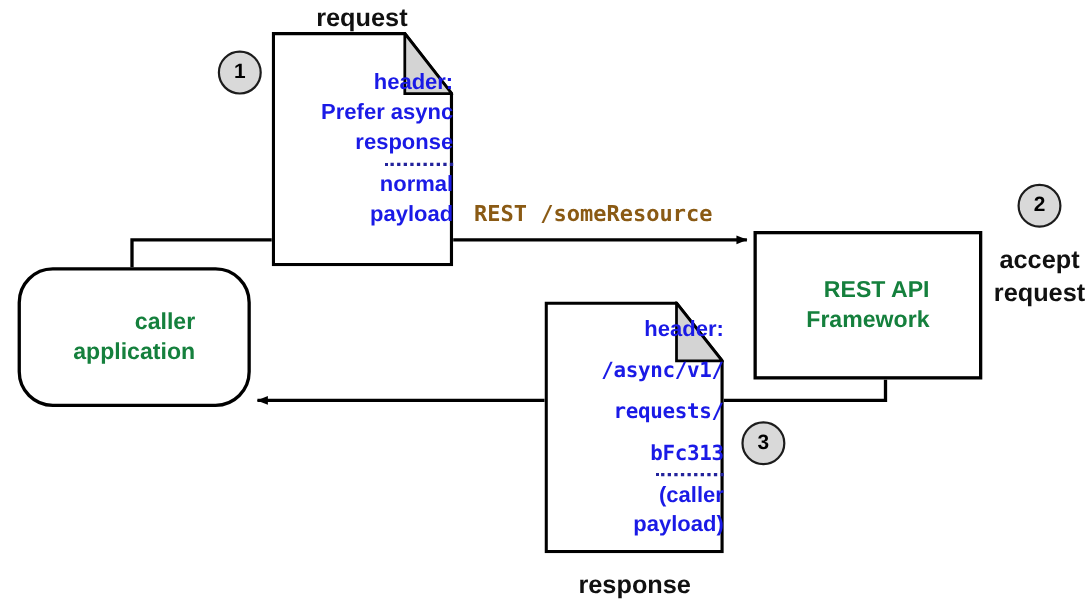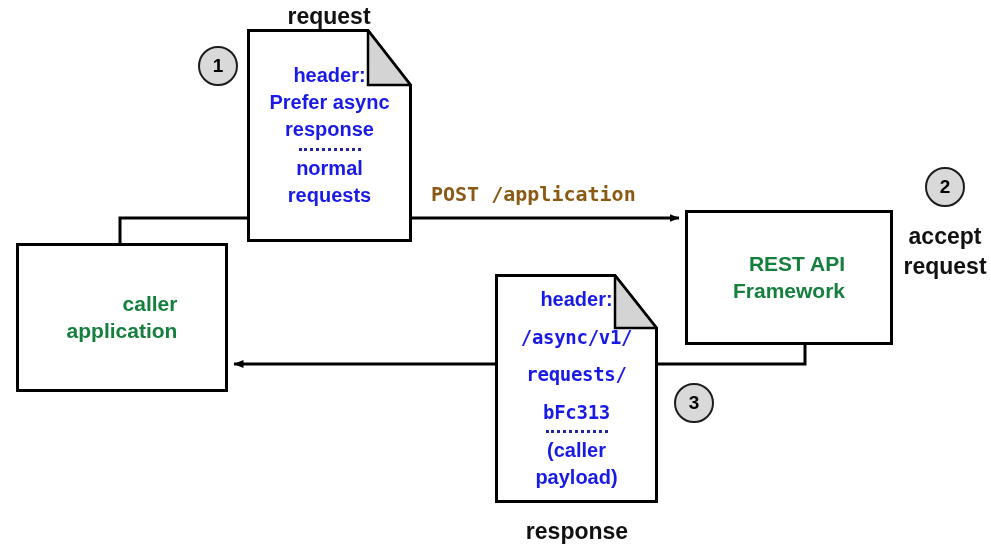--- a/index.html
+++ b/index.html
@@ -56,21 +56,21 @@
     top: 0;
   }
   .doc-body {
     position: absolute;
     left: 0;
     top: 0;
     width: 100%;
     height: 100%;
     display: flex;
     flex-direction: column;
-    align-items: center;
+    align-items: flex-end;
     justify-content: center;
   }
   .doc-line {
     color: #1a1ae6;
     font-weight: bold;
     font-size: 20px;
     line-height: 1.35;
     text-align: center;
     white-space: nowrap;
   }
@@ -144,42 +144,42 @@
 
     <g>
       <path d="M120,243 L120,218 L679,218" fill="none" stroke="#000000" stroke-width="3" marker-end="url(#arrowR)"></path>
     </g>
 
     <g>
       <path d="M805,345 L805,364 L234,364" fill="none" stroke="#000000" stroke-width="3" marker-end="url(#arrowL)"></path>
     </g>
   </svg>
 
-  <div class="proc-box" style="left:16px; top:243px; width:212px; height:149px;">
+  <div class="proc-box" style="left:16px; top:243px; width:212px; height:127px;border-radius:32px;">
     <div class="proc-label">caller
 application</div>
   </div>
 
   <div class="proc-box" style="left:685px; top:210px; width:208px; height:135px;">
     <div class="proc-label">REST API
 Framework</div>
   </div>
 
   <div class="doc" style="left:247px; top:29px; width:165px; height:213px;">
     <svg class="doc-svg" width="165" height="213" viewBox="0 0 165 213">
       <path d="M1.5,1.5 L121,1.5 L163.5,56 L163.5,211.5 L1.5,211.5 Z" fill="#ffffff" stroke="#000000" stroke-width="3"></path>
       <path d="M121,1.5 L163.5,56 L121,56 Z" fill="#d4d4d4" stroke="#000000" stroke-width="2.5" stroke-linejoin="miter"></path>
     </svg>
     <div class="doc-body">
       <div class="doc-line">header:</div>
       <div class="doc-line">Prefer async</div>
       <div class="doc-line">response</div>
       <div class="doc-sep"></div>
       <div class="doc-line">normal</div>
-      <div class="doc-line">requests</div>
+      <div class="doc-line">payload</div>
     </div>
   </div>
 
   <div class="caption" style="left:249px; top:2px; width:160px;">request</div>
 
   <div class="doc" style="left:495px; top:274px; width:163px; height:229px;">
     <svg class="doc-svg" width="163" height="229" viewBox="0 0 163 229">
       <path d="M1.5,1.5 L120,1.5 L161.5,54 L161.5,227.5 L1.5,227.5 Z" fill="#ffffff" stroke="#000000" stroke-width="3"></path>
       <path d="M120,1.5 L161.5,54 L120,54 Z" fill="#d4d4d4" stroke="#000000" stroke-width="2.5" stroke-linejoin="miter"></path>
     </svg>
@@ -189,21 +189,21 @@
       <div class="doc-line mono">requests/</div>
       <div class="doc-line mono">bFc313</div>
       <div class="doc-sep"></div>
       <div class="doc-line">(caller</div>
       <div class="doc-line">payload)</div>
     </div>
   </div>
 
   <div class="caption" style="left:496px; top:517px; width:162px;">response</div>
 
-  <div class="wire-label" style="left:431px; top:182px;">POST /application</div>
+  <div class="wire-label" style="left:431px; top:182px;">REST /someResource</div>
 
 
   <div class="step" style="left:198px; top:46px;">
     <span>1</span>
   </div>
 
   <div class="step" style="left:925px; top:167px;">
     <span>2</span>
   </div>
   <div class="caption" style="left:885px; top:222px; width:120px;">accept

